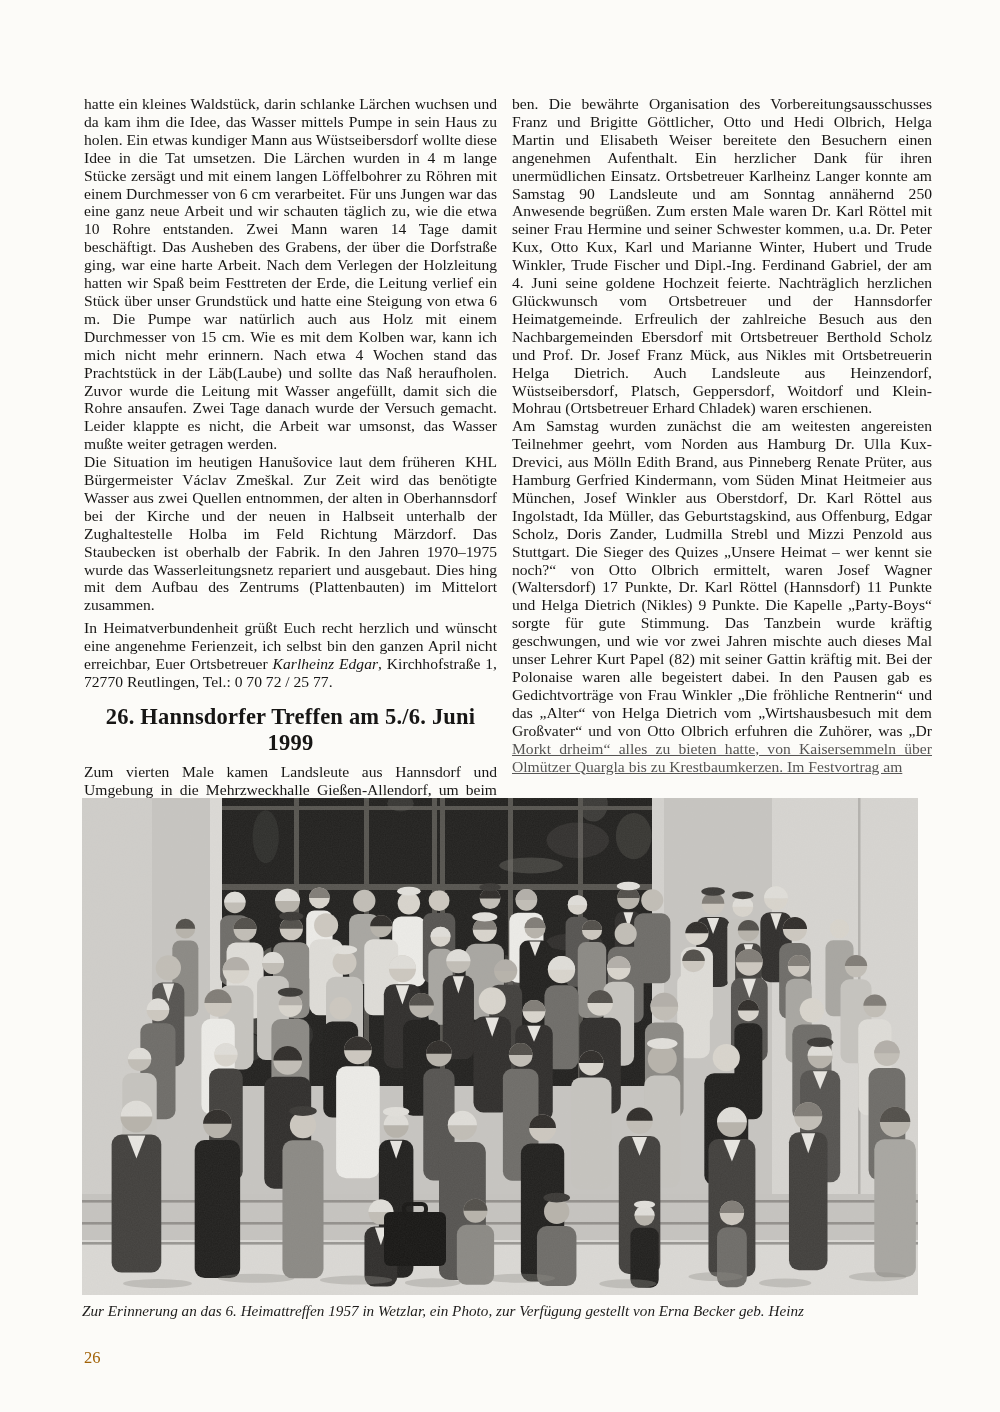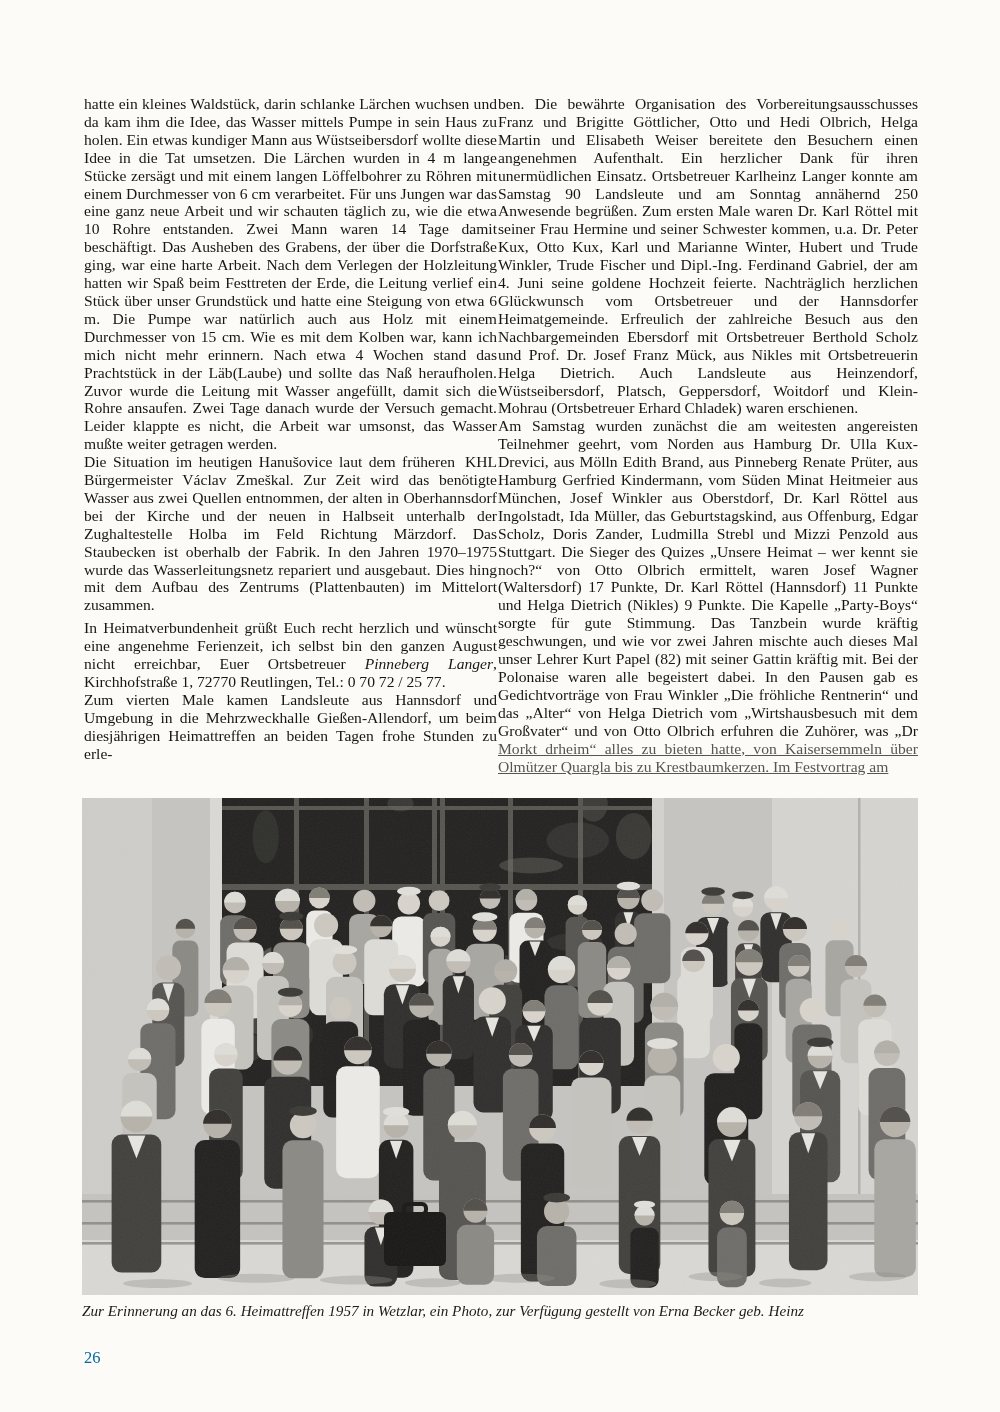--- a/index.html
+++ b/index.html
@@ -7,21 +7,21 @@
     position:relative;
     width:1000px;height:1412px;
     margin:0 auto;
     background:#fcfbf8;
     font-family:"Liberation Serif","DejaVu Serif",serif;
     color:#171615;
     overflow:hidden;
   }
   .columns{
     position:absolute;top:95px;left:84px;width:848px;
-    display:flex;gap:1px;
+    display:flex;gap:15px;
   }
   .col{text-align:justify;}
   .col-left{width:413px;}
   .col-right{width:420px;}
   .col p{
     margin:0;
     font-size:15.6px;
     line-height:17.9px;
     text-align:justify;
   }
@@ -41,33 +41,34 @@
   .photo-figure svg{display:block;width:836px;height:497px;background:#c7c5c1;}
   .photo-caption{
     margin-top:7px;
     font-style:italic;
     font-size:15.2px;
     color:#1d1c1b;
     white-space:nowrap;
   }
   .pagenum{
     position:absolute;left:84px;top:1348px;
-    font-size:16.5px;color:#0369a1;
+    font-size:16.5px;color:#a16207;
   }
 </style>
 </head>
 <body>
 
 <div class="sheet">
 
   <div class="columns">
     <div class="col col-left">
       <p>hatte ein kleines Waldstück, darin schlanke Lärchen wuchsen und da kam ihm die Idee, das Wasser mittels Pumpe in sein Haus zu holen. Ein etwas kundiger Mann aus Wüstseibersdorf wollte diese Idee in die Tat umsetzen. Die Lärchen wurden in 4 m lange Stücke zersägt und mit einem langen Löffelbohrer zu Röhren mit einem Durchmesser von 6 cm verarbeitet. Für uns Jungen war das eine ganz neue Arbeit und wir schauten täglich zu, wie die etwa 10 Rohre entstanden. Zwei Mann waren 14 Tage damit beschäftigt. Das Ausheben des Grabens, der über die Dorfstraße ging, war eine harte Arbeit. Nach dem Verlegen der Holzleitung hatten wir Spaß beim Festtreten der Erde, die Leitung verlief ein Stück über unser Grundstück und hatte eine Steigung von etwa 6 m. Die Pumpe war natürlich auch aus Holz mit einem Durchmesser von 15 cm. Wie es mit dem Kolben war, kann ich mich nicht mehr erinnern. Nach etwa 4 Wochen stand das Prachtstück in der Läb(Laube) und sollte das Naß heraufholen. Zuvor wurde die Leitung mit Wasser angefüllt, damit sich die Rohre ansaufen. Zwei Tage danach wurde der Versuch gemacht. Leider klappte es nicht, die Arbeit war umsonst, das Wasser mußte weiter getragen werden.</p>
       <p><span class="sig">KHL</span><span>Die Situation im heutigen Hanušovice laut dem früheren Bürgermeister Václav Zmeškal. Zur Zeit wird das benötigte Wasser aus zwei Quellen entnommen, der alten in Oberhannsdorf bei der Kirche und der neuen in Halbseit unterhalb der Zughaltestelle Holba im Feld Richtung Märzdorf. Das Staubecken ist oberhalb der Fabrik. In den Jahren 1970–1975 wurde das Wasserleitungsnetz repariert und ausgebaut. Dies hing mit dem Aufbau des Zentrums (Plattenbauten) im Mittelort zusammen.</span></p>
-      <p class="p-gap"><span>In Heimatverbundenheit grüßt Euch recht herzlich und wünscht eine angenehme Ferienzeit, ich selbst bin den ganzen August nicht erreichbar, Euer Ortsbetreuer </span><i>Pinneberg Langer</i><span>, Kirchhofstraße 1, 72770 Reutlingen, Tel.: 0 70 72 / 25 77.</span></p>
+      <p class="p-gap"><span>In Heimatverbundenheit grüßt Euch recht herzlich und wünscht eine angenehme Ferienzeit, ich selbst bin den ganzen April nicht erreichbar, Euer Ortsbetreuer </span><i>Karlheinz Edgar</i><span>, Kirchhofstraße 1, 72770 Reutlingen, Tel.: 0 70 72 / 25 77.</span></p>
+      <h2 class="heading">26. Hannsdorfer Treffen am 5./6. Juni 1999</h2>
       <p>Zum vierten Male kamen Landsleute aus Hannsdorf und Umgebung in die Mehrzweckhalle Gießen-Allendorf, um beim diesjährigen Heimattreffen an beiden Tagen frohe Stunden zu erle-</p>
     </div>
     <div class="col col-right">
       <p>ben. Die bewährte Organisation des Vorbereitungsausschusses Franz und Brigitte Göttlicher, Otto und Hedi Olbrich, Helga Martin und Elisabeth Weiser bereitete den Besuchern einen angenehmen Aufenthalt. Ein herzlicher Dank für ihren unermüdlichen Einsatz. Ortsbetreuer Karlheinz Langer konnte am Samstag 90 Landsleute und am Sonntag annähernd 250 Anwesende begrüßen. Zum ersten Male waren Dr. Karl Röttel mit seiner Frau Hermine und seiner Schwester kommen, u.a. Dr. Peter Kux, Otto Kux, Karl und Marianne Winter, Hubert und Trude Winkler, Trude Fischer und Dipl.-Ing. Ferdinand Gabriel, der am 4. Juni seine goldene Hochzeit feierte. Nachträglich herzlichen Glückwunsch vom Ortsbetreuer und der Hannsdorfer Heimatgemeinde. Erfreulich der zahlreiche Besuch aus den Nachbargemeinden Ebersdorf mit Ortsbetreuer Berthold Scholz und Prof. Dr. Josef Franz Mück, aus Nikles mit Ortsbetreuerin Helga Dietrich. Auch Landsleute aus Heinzendorf, Wüstseibersdorf, Platsch, Geppersdorf, Woitdorf und Klein-Mohrau (Ortsbetreuer Erhard Chladek) waren erschienen.</p>
       <p><span>Am Samstag wurden zunächst die am weitesten angereisten Teilnehmer geehrt, vom Norden aus Hamburg Dr. Ulla Kux-Drevici, aus Mölln Edith Brand, aus Pinneberg Renate Prüter, aus Hamburg Gerfried Kindermann, vom Süden Minat Heitmeier aus München, Josef Winkler aus Oberstdorf, Dr. Karl Röttel aus Ingolstadt, Ida Müller, das Geburtstagskind, aus Offenburg, Edgar Scholz, Doris Zander, Ludmilla Strebl und Mizzi Penzold aus Stuttgart. Die Sieger des Quizes „Unsere Heimat – wer kennt sie noch?“ von Otto Olbrich ermittelt, waren Josef Wagner (Waltersdorf) 17 Punkte, Dr. Karl Röttel (Hannsdorf) 11 Punkte und Helga Dietrich (Nikles) 9 Punkte. Die Kapelle „Party-Boys“ sorgte für gute Stimmung. Das Tanzbein wurde kräftig geschwungen, und wie vor zwei Jahren mischte auch dieses Mal unser Lehrer Kurt Papel (82) mit seiner Gattin kräftig mit. Bei der Polonaise waren alle begeistert dabei. In den Pausen gab es Gedichtvorträge von Frau Winkler „Die fröhliche Rentnerin“ und das „Alter“ von Helga Dietrich vom „Wirtshausbesuch mit dem Großvater“ und von Otto Olbrich erfuhren die Zuhörer, was „Dr </span><span class="faded">Morkt drheim“ alles zu bieten hatte, von Kaisersemmeln über Olmützer Quargla bis zu Krestbaumkerzen. Im Festvortrag am</span></p>
     </div>
   </div>
 
   <figure class="photo-figure">
     <svg viewBox="0 0 836 497" xmlns="http://www.w3.org/2000/svg" role="img">

